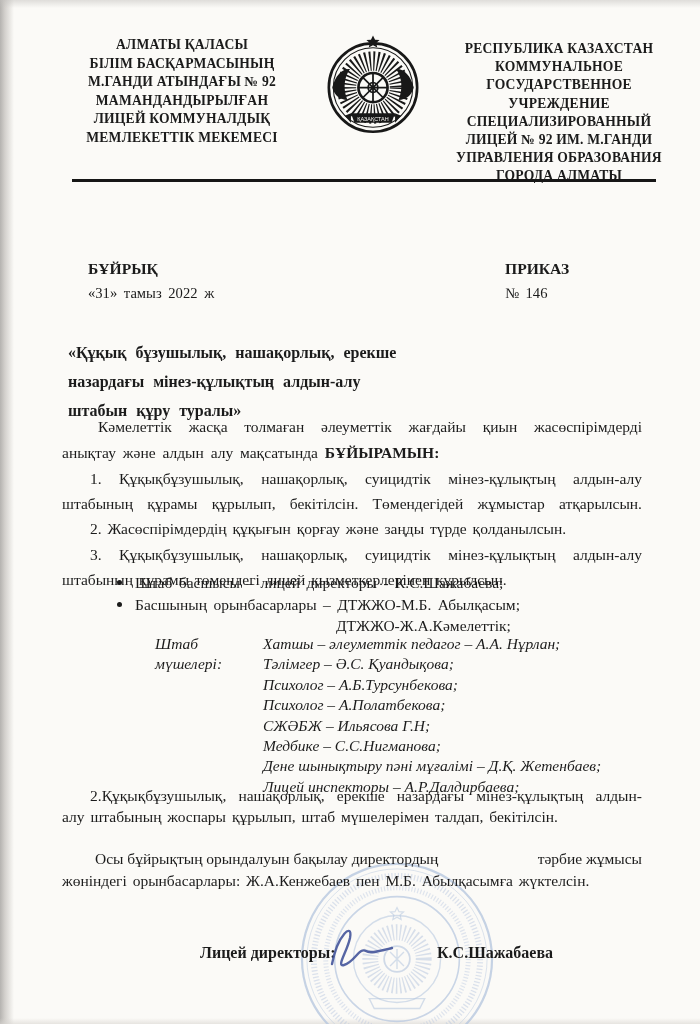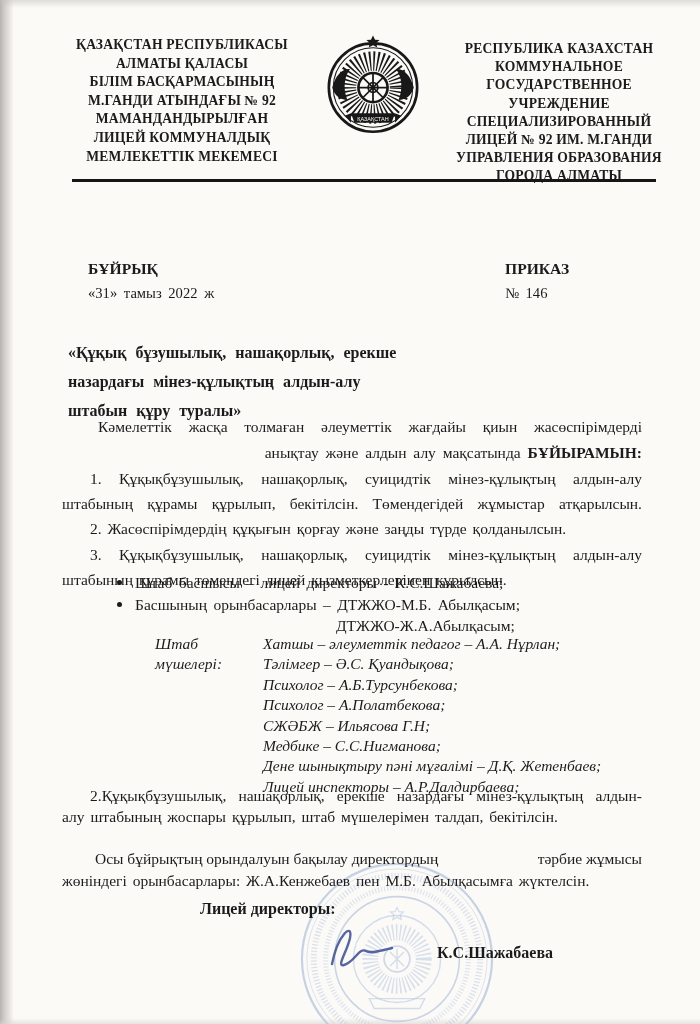--- a/index.html
+++ b/index.html
@@ -35,35 +35,35 @@
   .list123{top:466px;line-height:25.2px;}
   .bullets{top:572px;line-height:21.6px;}
   .members{top:634px;line-height:20.4px;display:flex;align-items:flex-start;font-style:italic;}
   .item4{top:786px;line-height:20.8px;}
   .closing{top:848px;line-height:22.4px;}
 
   .jl{text-align:justify;text-align-last:justify;}
   .ind36{padding-left:36px;}
   .ind28{padding-left:28px;}
   .ws2{word-spacing:2px;}
-  .ws3{word-spacing:3px;text-align:right;}
+  .ws3{word-spacing:3px;}
   .bold{font-weight:700;}
 
   .bullet-line{position:relative;padding-left:73px;word-spacing:2.5px;}
   .bullet-dot{position:absolute;left:55px;top:8px;width:5px;height:5px;border-radius:50%;background:#1b1b1b;}
   .bullet-cont{margin-left:274px;}
 
   .members-label{margin-left:93px;width:108px;flex:none;}
   .members-items{flex:1;}
 
   .closing-l1{display:flex;justify-content:space-between;padding-left:33px;}
 
   .stamp{position:absolute;left:298px;top:860px;width:198px;height:198px;z-index:1;}
   .sig-ink{position:absolute;left:320px;top:916px;width:92px;height:64px;z-index:3;}
-  .sig-label{position:absolute;left:200px;top:900px;font-weight:700;font-size:16px;z-index:2;}
+  .sig-label{position:absolute;left:200px;top:944px;font-weight:700;font-size:16px;z-index:2;}
   .sig-name{position:absolute;left:437px;top:944px;font-weight:700;font-size:16px;z-index:2;}
 </style>
 </head>
 <body>
 
 <div class="page">
   <div class="scan-edge-left"></div>
   <div class="scan-edge-top"></div>
   <div class="scan-edge-bottom"></div>
 
@@ -78,21 +78,20 @@
       <circle cx="100" cy="100" r="44" stroke-width="1.4" opacity="0.55"></circle>
       <circle cx="100" cy="100" r="27" stroke-width="16" stroke-dasharray="1.4 2.4" opacity="0.5"></circle>
       <circle cx="100" cy="100" r="13" stroke-width="1.8" opacity="0.6" fill="#fbfaf7"></circle>
       <path d="M93,93 L107,107 M107,93 L93,107 M100,90 L100,110" stroke-width="1.4" opacity="0.55"></path>
       <path d="M72,140 L128,140 L123,150 L77,150 Z" stroke-width="1.4" opacity="0.55"></path>
       <path d="M100,48 l2,4.2 4.6,0.4 -3.5,3 1.1,4.5 -4.2,-2.4 -4.2,2.4 1.1,-4.5 -3.5,-3 4.6,-0.4 Z" stroke-width="1.2" opacity="0.55"></path>
     </g>
   </svg>
 
   <div class="org-block org-left">
-    <div>ҚАЗАҚСТАН РЕСПУБЛИКАСЫ</div>
     <div>АЛМАТЫ ҚАЛАСЫ</div>
     <div>БІЛІМ БАСҚАРМАСЫНЫҢ</div>
     <div>М.ГАНДИ АТЫНДАҒЫ № 92</div>
     <div>МАМАНДАНДЫРЫЛҒАН</div>
     <div>ЛИЦЕЙ КОММУНАЛДЫҚ</div>
     <div>МЕМЛЕКЕТТІК МЕКЕМЕСІ</div>
   </div>
 
   <svg class="emblem" viewBox="0 0 120 120">
     <g stroke="#181818">
@@ -157,21 +156,21 @@
 
   <div class="tblock bullets">
     <div class="bullet-line">
       <span class="bullet-dot"></span>
       <span>Штаб басшысы – лицей директоры - К.С.Шажабаева;</span>
     </div>
     <div class="bullet-line">
       <span class="bullet-dot"></span>
       <span>Басшының орынбасарлары – ДТЖЖО-М.Б. Абылқасым;</span>
     </div>
-    <div class="bullet-cont">ДТЖЖО-Ж.А.Абылқасым;</div>
+    <div class="bullet-cont">ДТЖЖО-Ж.А.Кәмелеттік;</div>
   </div>
 
   <div class="tblock members">
     <div class="members-label">Штаб мүшелері:</div>
     <div class="members-items">
       <div>Хатшы – әлеуметтік педагог – А.А. Нұрлан;</div>
       <div>Тәлімгер – Ә.С. Қуандықова;</div>
       <div>Психолог – А.Б.Турсунбекова;</div>
       <div>Психолог – А.Полатбекова;</div>
       <div>СЖӘБЖ – Ильясова Г.Н;</div>

